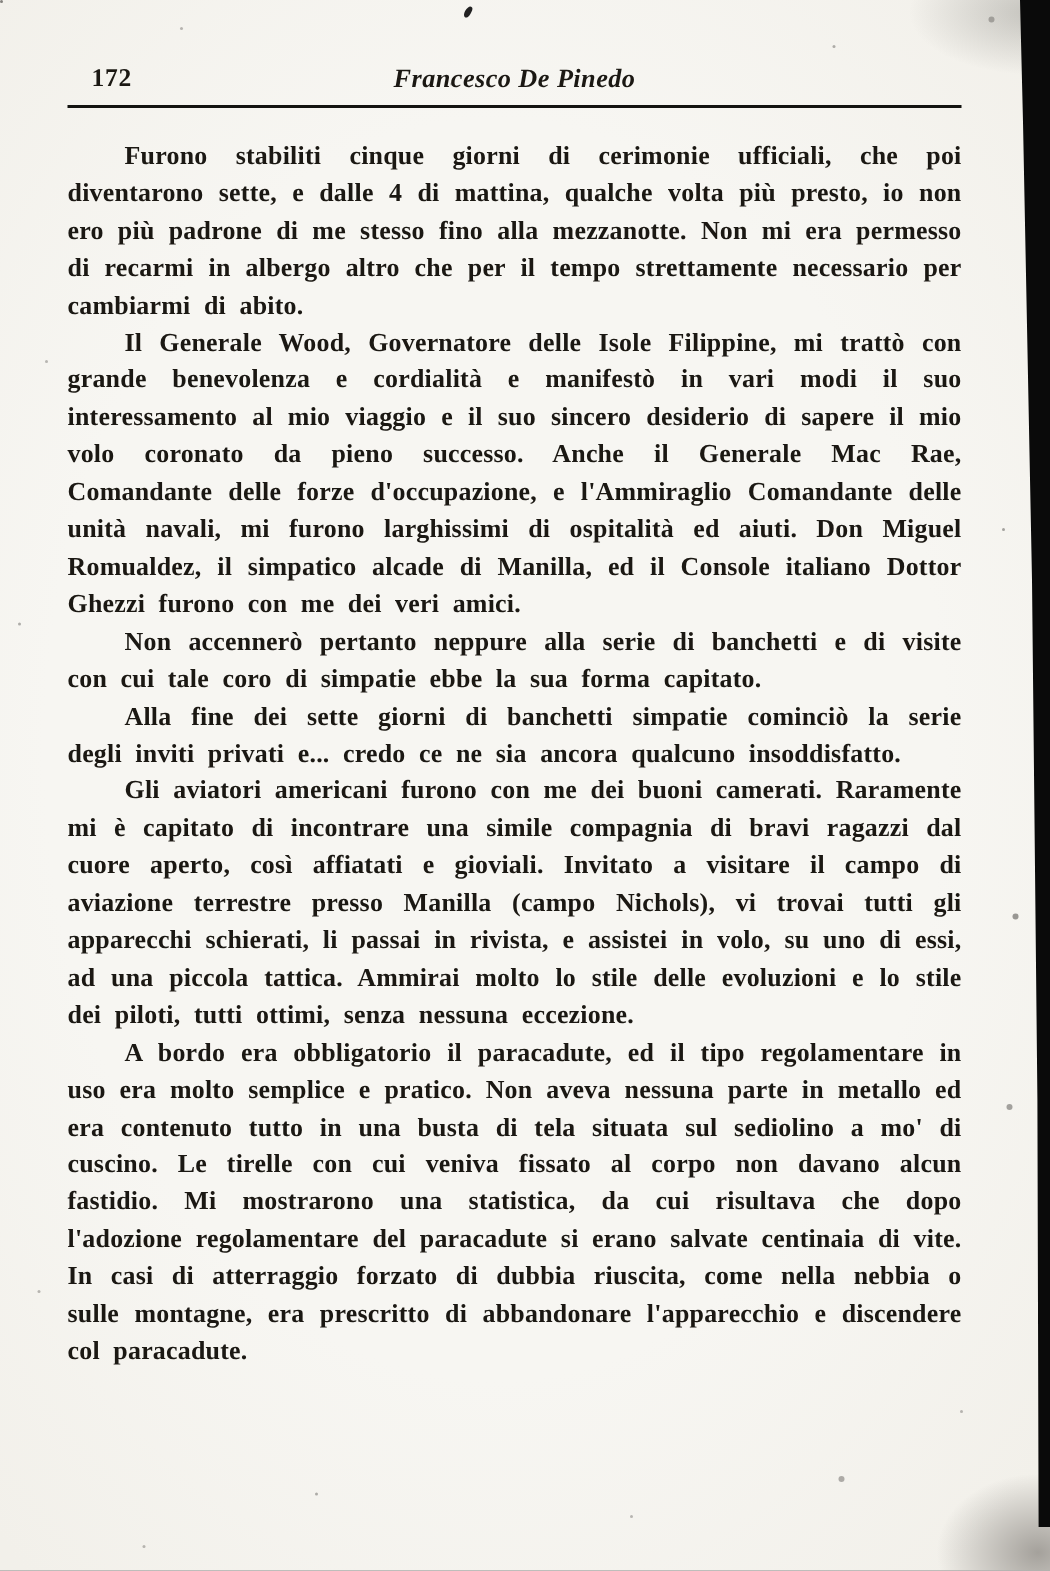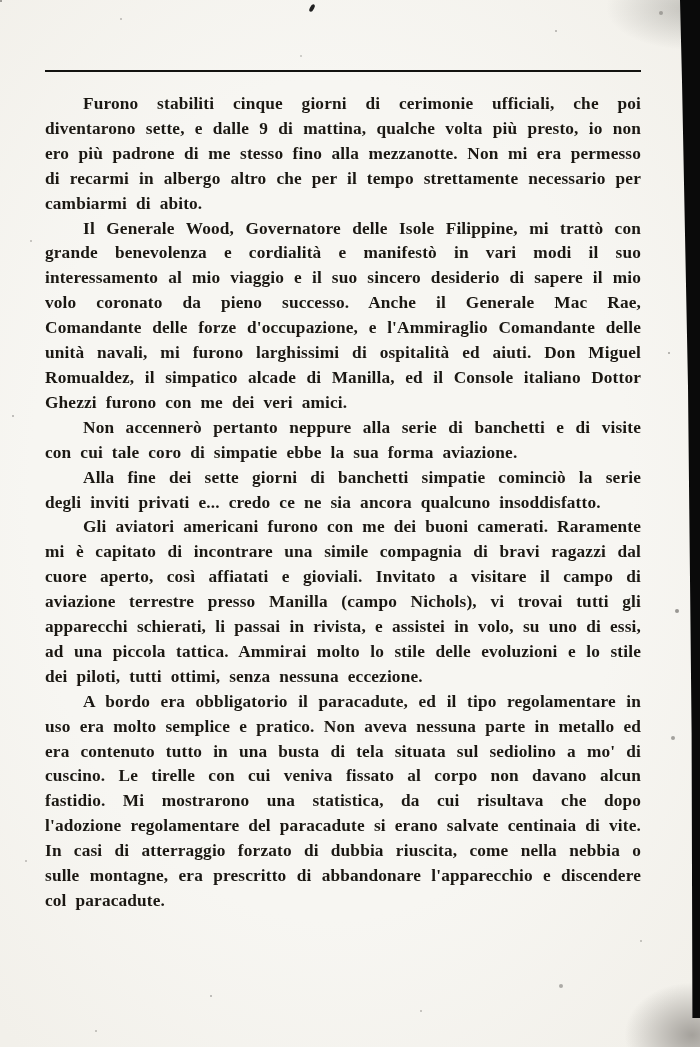--- a/index.html
+++ b/index.html
@@ -118,27 +118,31 @@
   }
 </style>
 </head>
 <body>
 
 <div class="page">
 
   <div class="ink-mark-top"></div>
   <div class="specks"></div>
 
+  <div class="header">
+    <span class="page-number">172</span>
+    <span class="running-title">Francesco De Pinedo</span>
+  </div>
 
   <div class="header-rule"></div>
 
   <div class="body-text">
-      <p>Furono stabiliti cinque giorni di cerimonie ufficiali, che poi diventarono sette, e dalle 9 di mattina, qualche volta più presto, io non ero più padrone di me stesso fino alla mezzanotte. Non mi era permesso di recarmi in albergo altro che per il tempo strettamente necessario per cambiarmi di abito.</p>
+      <p>Furono stabiliti cinque giorni di cerimonie ufficiali, che poi diventarono sette, e dalle 4 di mattina, qualche volta più presto, io non ero più padrone di me stesso fino alla mezzanotte. Non mi era permesso di recarmi in albergo altro che per il tempo strettamente necessario per cambiarmi di abito.</p>
       <p>Il Generale Wood, Governatore delle Isole Filippine, mi trattò con grande benevolenza e cordialità e manifestò in vari modi il suo interessamento al mio viaggio e il suo sincero desiderio di sapere il mio volo coronato da pieno successo. Anche il Generale Mac Rae, Comandante delle forze d'occupazione, e l'Ammiraglio Comandante delle unità navali, mi furono larghissimi di ospitalità ed aiuti. Don Miguel Romualdez, il simpatico alcade di Manilla, ed il Console italiano Dottor Ghezzi furono con me dei veri amici.</p>
-      <p>Non accennerò pertanto neppure alla serie di banchetti e di visite con cui tale coro di simpatie ebbe la sua forma aviazione.</p>
+      <p>Non accennerò pertanto neppure alla serie di banchetti e di visite con cui tale coro di simpatie ebbe la sua forma capitato.</p>
       <p>Alla fine dei sette giorni di banchetti simpatie cominciò la serie degli inviti privati e... credo ce ne sia ancora qualcuno insoddisfatto.</p>
       <p>Gli aviatori americani furono con me dei buoni camerati. Raramente mi è capitato di incontrare una simile compagnia di bravi ragazzi dal cuore aperto, così affiatati e gioviali. Invitato a visitare il campo di aviazione terrestre presso Manilla (campo Nichols), vi trovai tutti gli apparecchi schierati, li passai in rivista, e assistei in volo, su uno di essi, ad una piccola tattica. Ammirai molto lo stile delle evoluzioni e lo stile dei piloti, tutti ottimi, senza nessuna eccezione.</p>
       <p>A bordo era obbligatorio il paracadute, ed il tipo regolamentare in uso era molto semplice e pratico. Non aveva nessuna parte in metallo ed era contenuto tutto in una busta di tela situata sul sediolino a mo' di cuscino. Le tirelle con cui veniva fissato al corpo non davano alcun fastidio. Mi mostrarono una statistica, da cui risultava che dopo l'adozione regolamentare del paracadute si erano salvate centinaia di vite. In casi di atterraggio forzato di dubbia riuscita, come nella nebbia o sulle montagne, era prescritto di abbandonare l'apparecchio e discendere col paracadute.</p>
     </div>
 
   <div class="scan-edge"></div>
 
 </div>
 
 </body></html>

